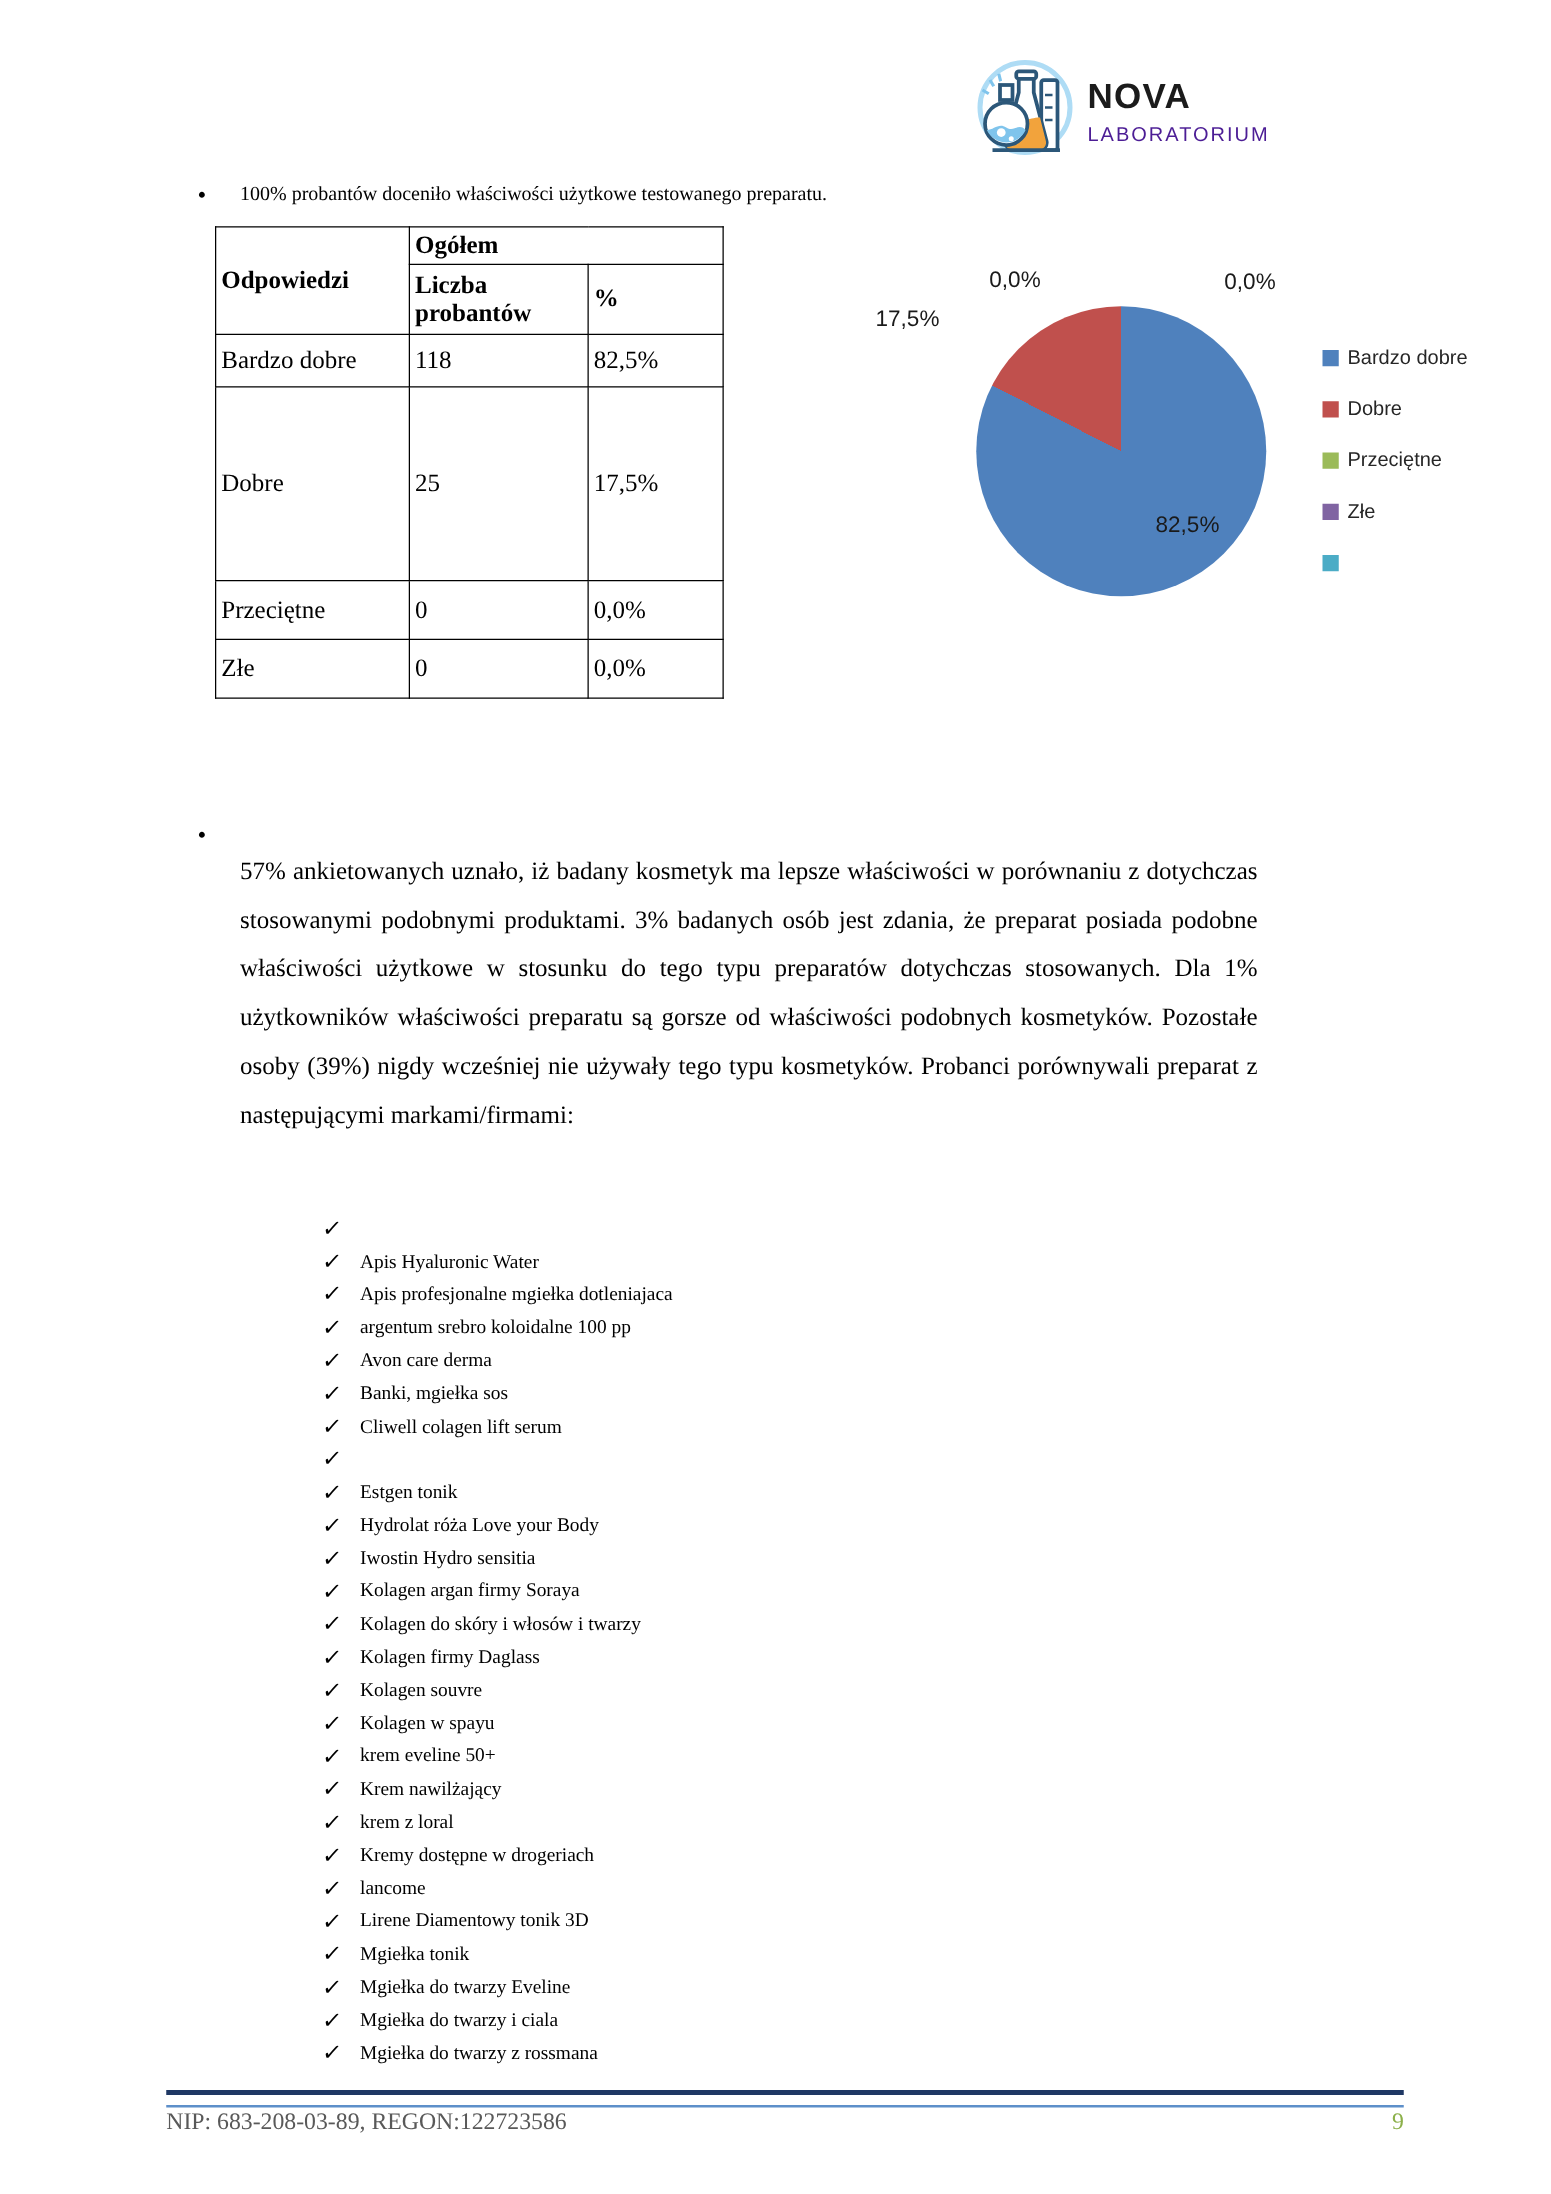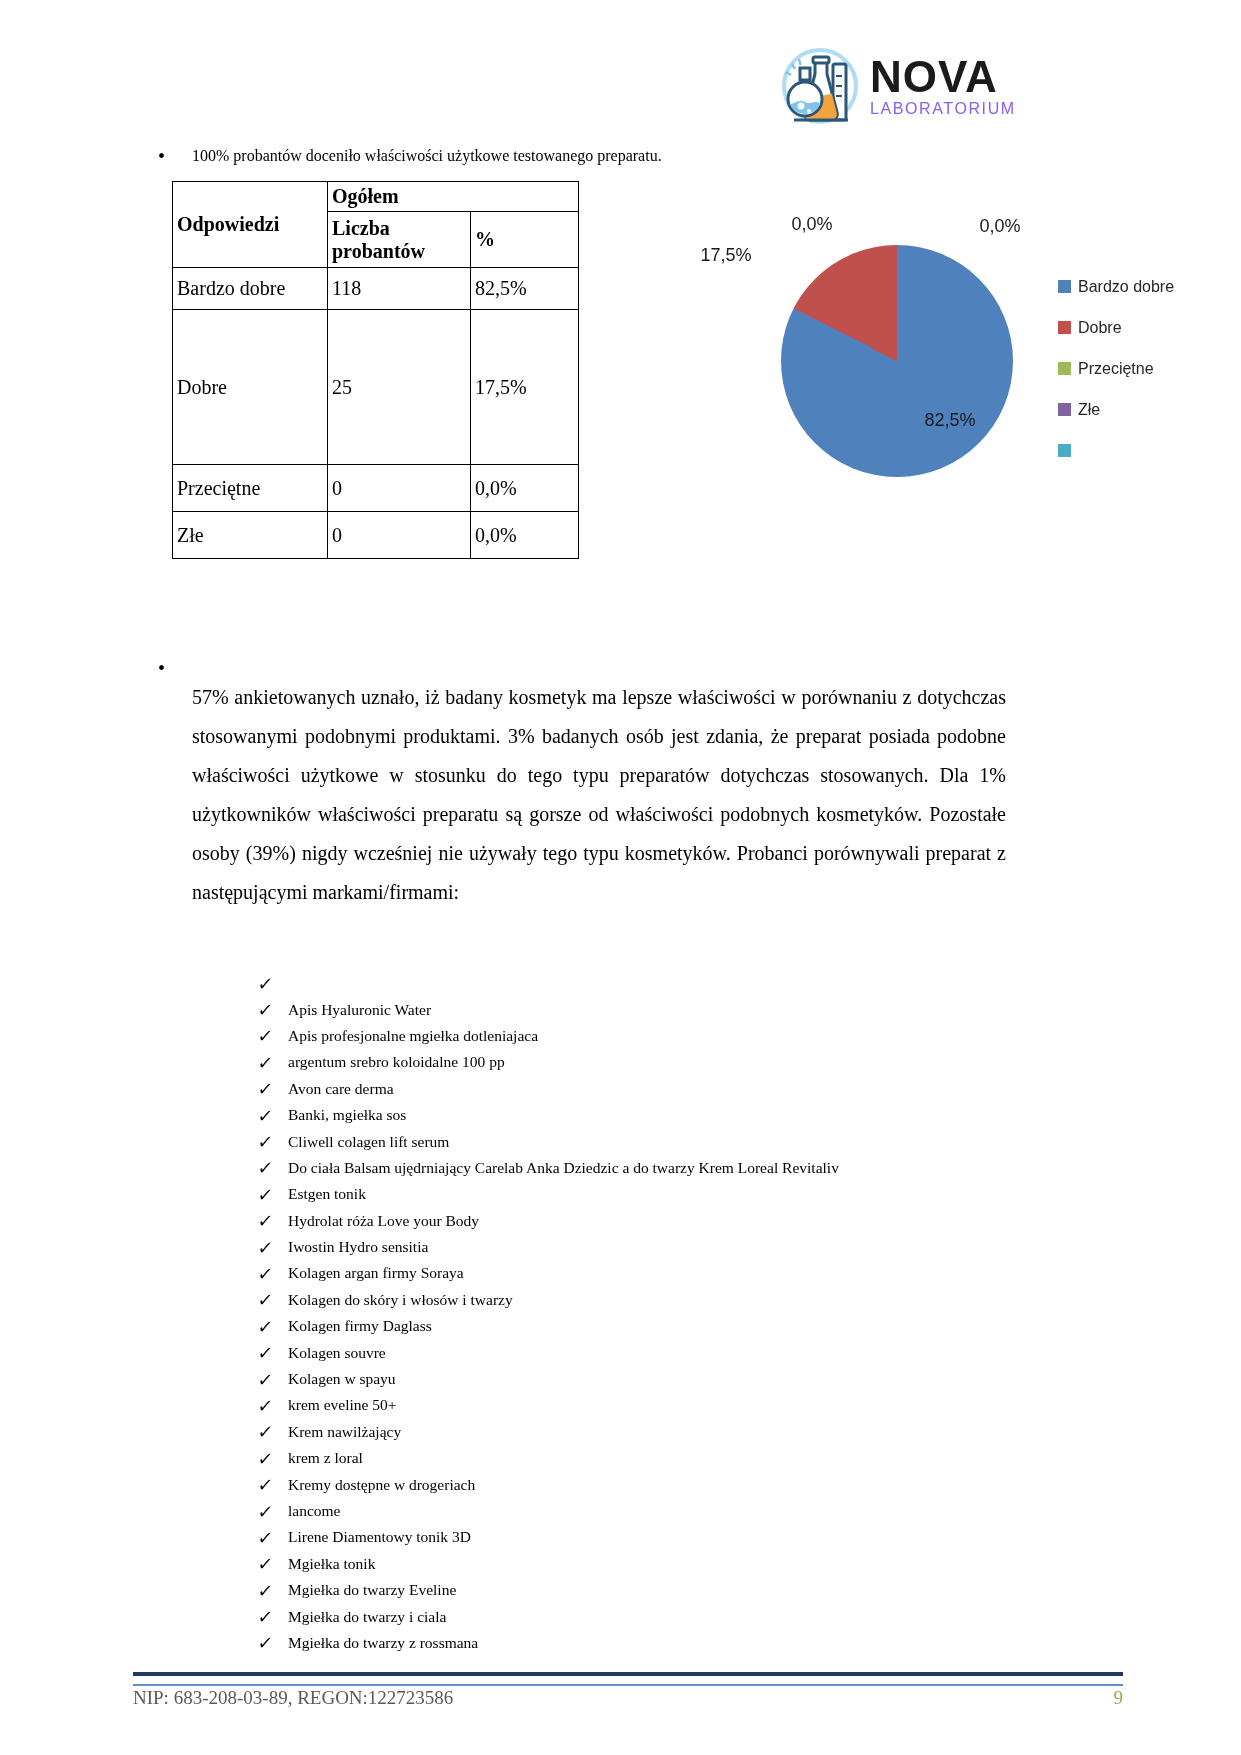--- a/index.html
+++ b/index.html
@@ -4,23 +4,23 @@
 <style>
   html,body{margin:0;padding:0;}
   body{
     width:1241px;height:1755px;position:relative;background:#ffffff;
     font-family:"Liberation Serif", serif;color:#000;overflow:hidden;
   }
   .abs{position:absolute;}
 
   
   .logo{left:778px;top:44px;width:260px;height:86px;display:flex;align-items:center;gap:8px;}
-  .logo-text .name{font-family:"Liberation Sans",sans-serif;font-weight:800;font-size:44px;
+  .logo-text .name{font-family:"Liberation Sans",sans-serif;font-weight:800;font-size:28px;
     letter-spacing:1px;color:#1b1b1b;line-height:42px;}
-  .logo-text .sub{font-family:"Liberation Sans",sans-serif;font-size:16px;color:#8b5cf6;
+  .logo-text .sub{font-family:"Liberation Sans",sans-serif;font-size:16px;color:#4c1d95;
     letter-spacing:1.6px;line-height:18px;margin-top:2px;}
 
   
   .bullet-dot{position:absolute;font-size:20px;line-height:20px;}
   .b1-dot{left:158px;top:146px;}
   .b1-text{left:192px;top:142px;width:900px;font-size:16px;line-height:28px;}
   .b2-dot{left:158px;top:658px;}
   .b2-text{left:192px;top:678px;width:814px;font-size:20px;line-height:39px;text-align:justify;}
 
   
@@ -194,21 +194,20 @@
   <li>
       <span class="chk">✓</span>
       <span>Banki, mgiełka sos</span>
     </li>
   <li>
       <span class="chk">✓</span>
       <span>Cliwell colagen lift serum</span>
     </li>
   <li>
       <span class="chk">✓</span>
-      <span>Do ciała Balsam ujędrniający Carelab Anka Dziedzic a do twarzy Krem Loreal Revitaliv</span>
     </li>
   <li>
       <span class="chk">✓</span>
       <span>Estgen tonik</span>
     </li>
   <li>
       <span class="chk">✓</span>
       <span>Hydrolat róża Love your Body</span>
     </li>
   <li>

